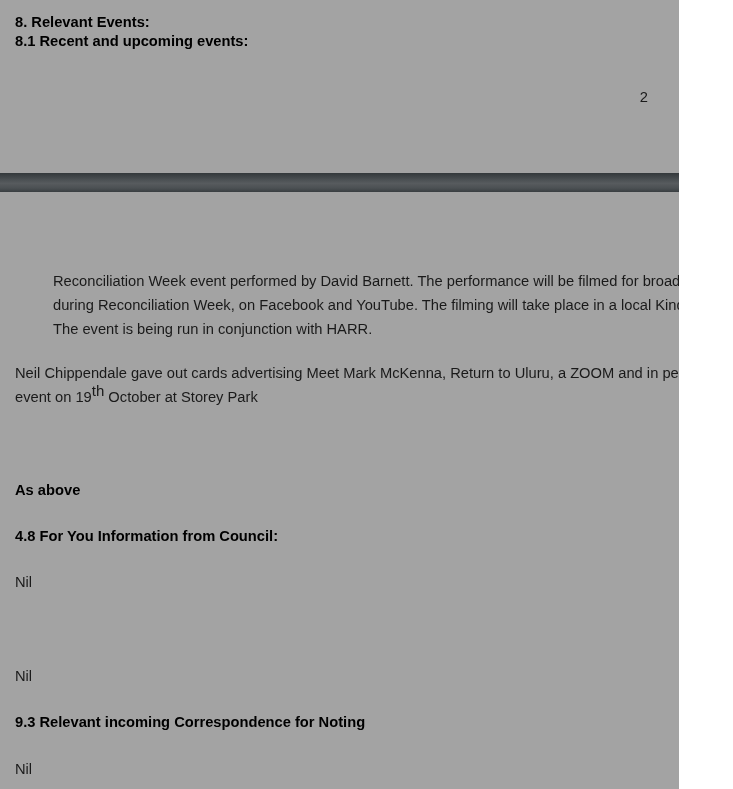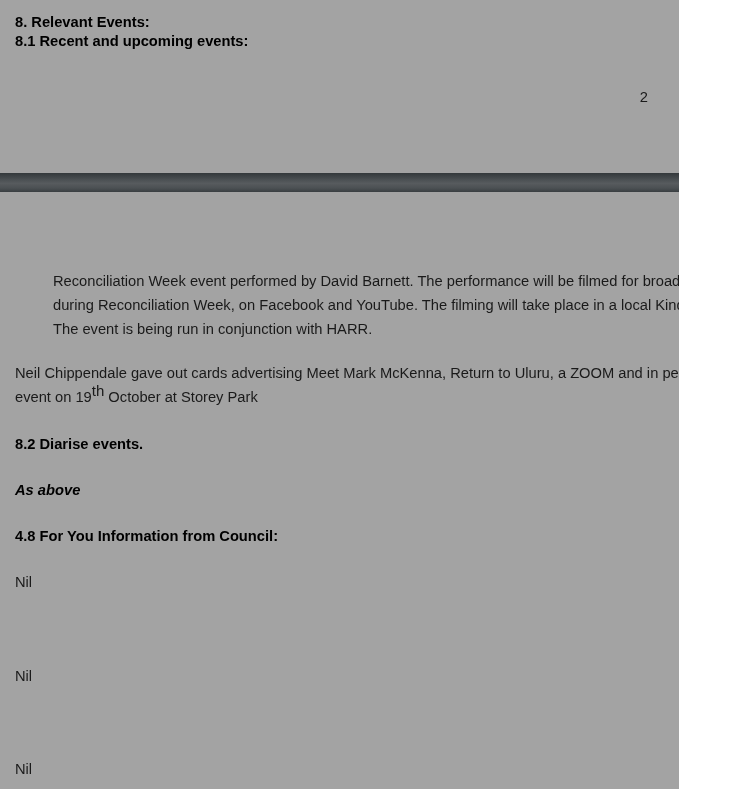--- a/index.html
+++ b/index.html
@@ -18,21 +18,21 @@
     line-height: 24px;
     color: #1a1a1a;
   }
   .abs { position: absolute; left: 15px; }
   .heading {
     font-weight: bold;
     color: #000000;
     white-space: nowrap;
   }
   .body-text { font-weight: normal; }
-  .bold-body { font-weight: bold; color: #000000; font-style: italic; }
+  .bold-body { font-weight: bold; color: #000000; }
   .para {
     width: 694px;
     text-align: left;
   }
   .page-number {
     position: absolute;
     right: 31px;
     left: auto;
     top: 85px;
     color: #1a1a1a;
@@ -66,27 +66,27 @@
   <div class="abs heading" style="top:29px;">8.1 Recent and upcoming events:</div>
 
   <div class="page-number">2</div>
 
   <div class="page-separator"></div>
 
   <div class="abs body-text para" style="top:269px;margin-left:38px;">Reconciliation Week event performed by David Barnett. The performance will be filmed for broadcast, during Reconciliation Week, on Facebook and YouTube. The filming will take place in a local Kindergarten. The event is being run in conjunction with HARR.</div>
 
   <div class="abs body-text para" style="top:361px;"><span>Neil Chippendale gave out cards advertising Meet Mark McKenna, Return to Uluru, a ZOOM and in person event on 19</span><sup class="sup-th">th</sup><span> October at Storey Park</span></div>
 
-  <div class="abs heading" style="top:432px;">8.2 Diarise events.</div>
 
   <div class="abs bold-body" style="top:478px;">As above</div>
 
   <div class="abs heading" style="top:524px;">4.8 For You Information from Council:</div>
 
   <div class="abs body-text" style="top:570px;">Nil</div>
 
 
   <div class="abs body-text" style="top:664px;">Nil</div>
 
+  <div class="abs heading" style="top:710px;">9.3 Relevant incoming Correspondence for Noting</div>
 
   <div class="abs body-text" style="top:757px;">Nil</div>
 
 </div>
 
 </body></html>

